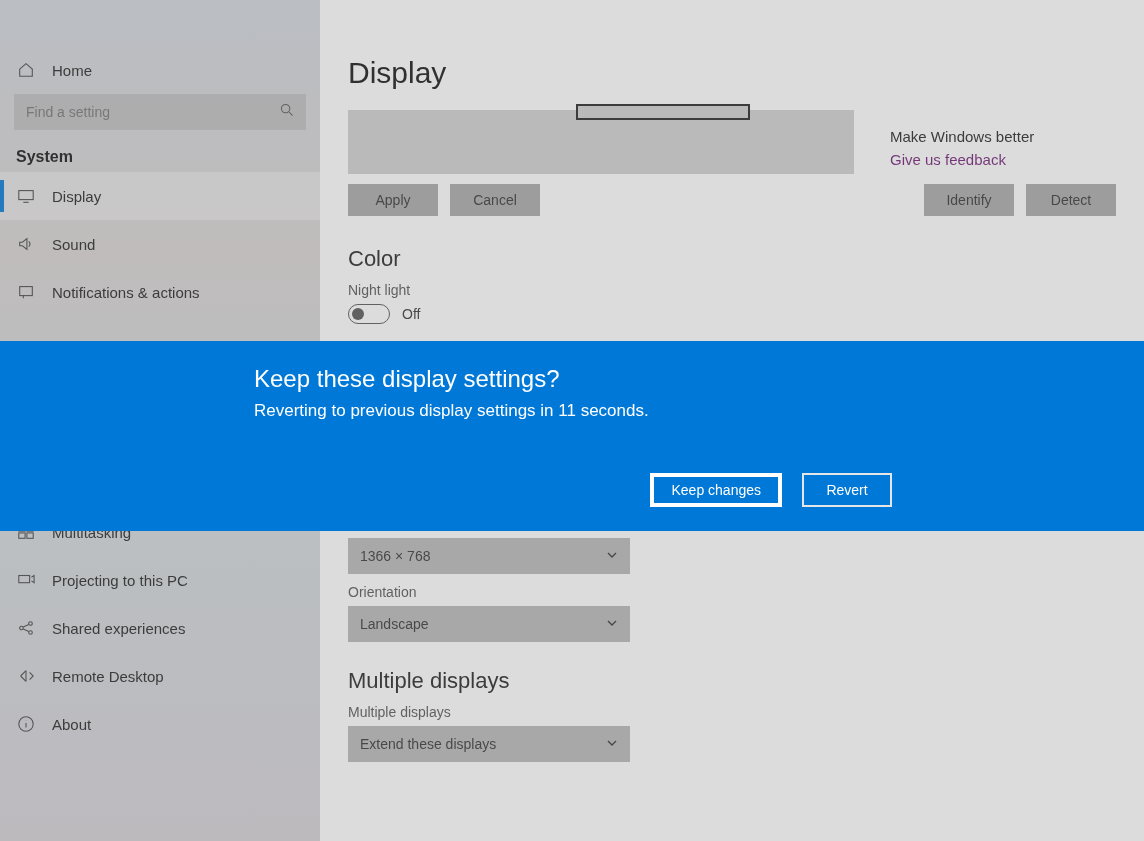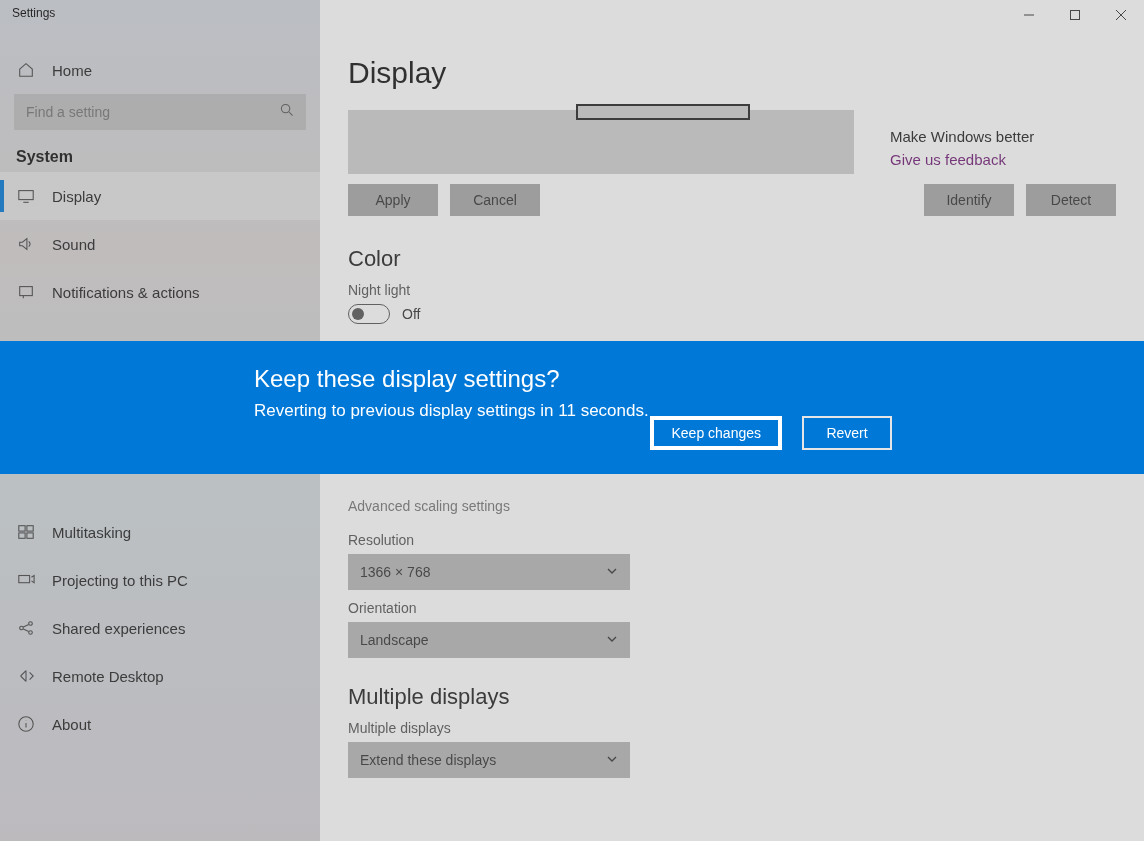--- a/index.html
+++ b/index.html
@@ -30,68 +30,48 @@
   
   .main { flex: 1; padding: 56px 28px 0 28px; overflow: hidden; position: relative; }
   .page-title { font-size: 30px; font-weight: 400; color:#111; margin-bottom: 20px; }
   .arrange-box { width: 506px; height:64px; background:#d0d0d0; position:relative; margin-bottom:10px; }
   .arrange-box .sel { position:absolute; left:228px; top:-6px; width:174px; height:16px; border:2px solid #222; background:#d0d0d0; }
   .btn-row { display:flex; gap:12px; margin-bottom:30px; }
   .btn-row .gap { flex:1; }
   .gbtn { width:90px; height:32px; background:#a8a8a8; color:#333; font-size:14px; border:none; display:flex; align-items:center; justify-content:center; }
   .section-h { font-size:22px; font-weight:400; color:#222; margin: 18px 0 10px; }
   .sub-label { font-size:14px; color:#555; margin-bottom:6px; }
-  .toggle-row { display:flex; align-items:center; gap:12px; margin-bottom:24px; }
+  .toggle-row { display:flex; align-items:center; gap:12px; margin-bottom:8px; }
   .toggle { width:42px; height:20px; border:1.5px solid #555; border-radius:10px; position:relative; }
   .toggle .knob { width:12px; height:12px; border-radius:50%; background:#555; position:absolute; left:3px; top:2.5px; }
   .toggle-label { font-size:14px; color:#333; }
   .dropdown { width:282px; height:36px; background:#b8b8b8; display:flex; align-items:center; justify-content:space-between; padding:0 12px; font-size:14px; color:#333; margin-bottom:8px; }
   .dropdown .chev svg { width:12px; height:12px; stroke:#333; stroke-width:1.4; fill:none; }
   .link { font-size:14px; color:#777; margin-bottom:18px; display:block; }
 
   
   .rightcol { position:absolute; left:890px; top:128px; font-size:15px; color:#222; }
   .rightcol .sub { margin-top:6px; color:#701a75; }
 
   
   .dim { position:absolute; inset:0; background:rgba(130,130,130,0.28); z-index:20; pointer-events:none; }
 
   
-  .dialog { position:absolute; left:0; right:0; top:341px; height:133px; background:#0078d7; color:#fff; z-index:30; display:flex; flex-direction:column; padding:24px 0 0 254px; }
+  .dialog { position:absolute; left:0; right:0; top:341px; height:190px; background:#0078d7; color:#fff; z-index:30; display:flex; flex-direction:column; padding:24px 0 0 254px; }
   .dlg-title { font-size:24px; font-weight:400; margin-bottom:8px; }
   .dlg-msg { font-size:17px; }
   .dlg-btns { position:absolute; right:252px; bottom:24px; display:flex; gap:20px; }
   .dlg-btn { min-width:90px; padding:0 18px; height:34px; background:#0078d7; border:2px solid #e5e5e5; color:#fff; font-size:14px; display:flex; align-items:center; justify-content:center; }
   .dlg-btn.focus { box-shadow: 0 0 0 1px #fff inset; border:3px solid #fff; }
 </style>
 </head>
 <body>
 
 <div class="window">
 
-  <div class="titlebar">
-    <div class="title-text">Settings</div>
-    <div class="win-controls">
-      <div class="win-btn">
-          <svg viewBox="0 0 10 10">
-            <path d="M0 5 H10"></path>
-          </svg>
-        </div>
-      <div class="win-btn">
-          <svg viewBox="0 0 10 10">
-            <rect x="0.5" y="0.5" width="9" height="9"></rect>
-          </svg>
-        </div>
-      <div class="win-btn">
-          <svg viewBox="0 0 10 10">
-            <path d="M0 0 L10 10 M10 0 L0 10"></path>
-          </svg>
-        </div>
-    </div>
-  </div>
 
   <div class="sidebar">
     <div class="home-row">
       <span class="nav-icon">
           <svg viewBox="0 0 20 20">
             <path d="M3 9 L10 3 L17 9 V17 H3 Z"></path>
           </svg>
         </span>
       <span>Home</span>
     </div>

